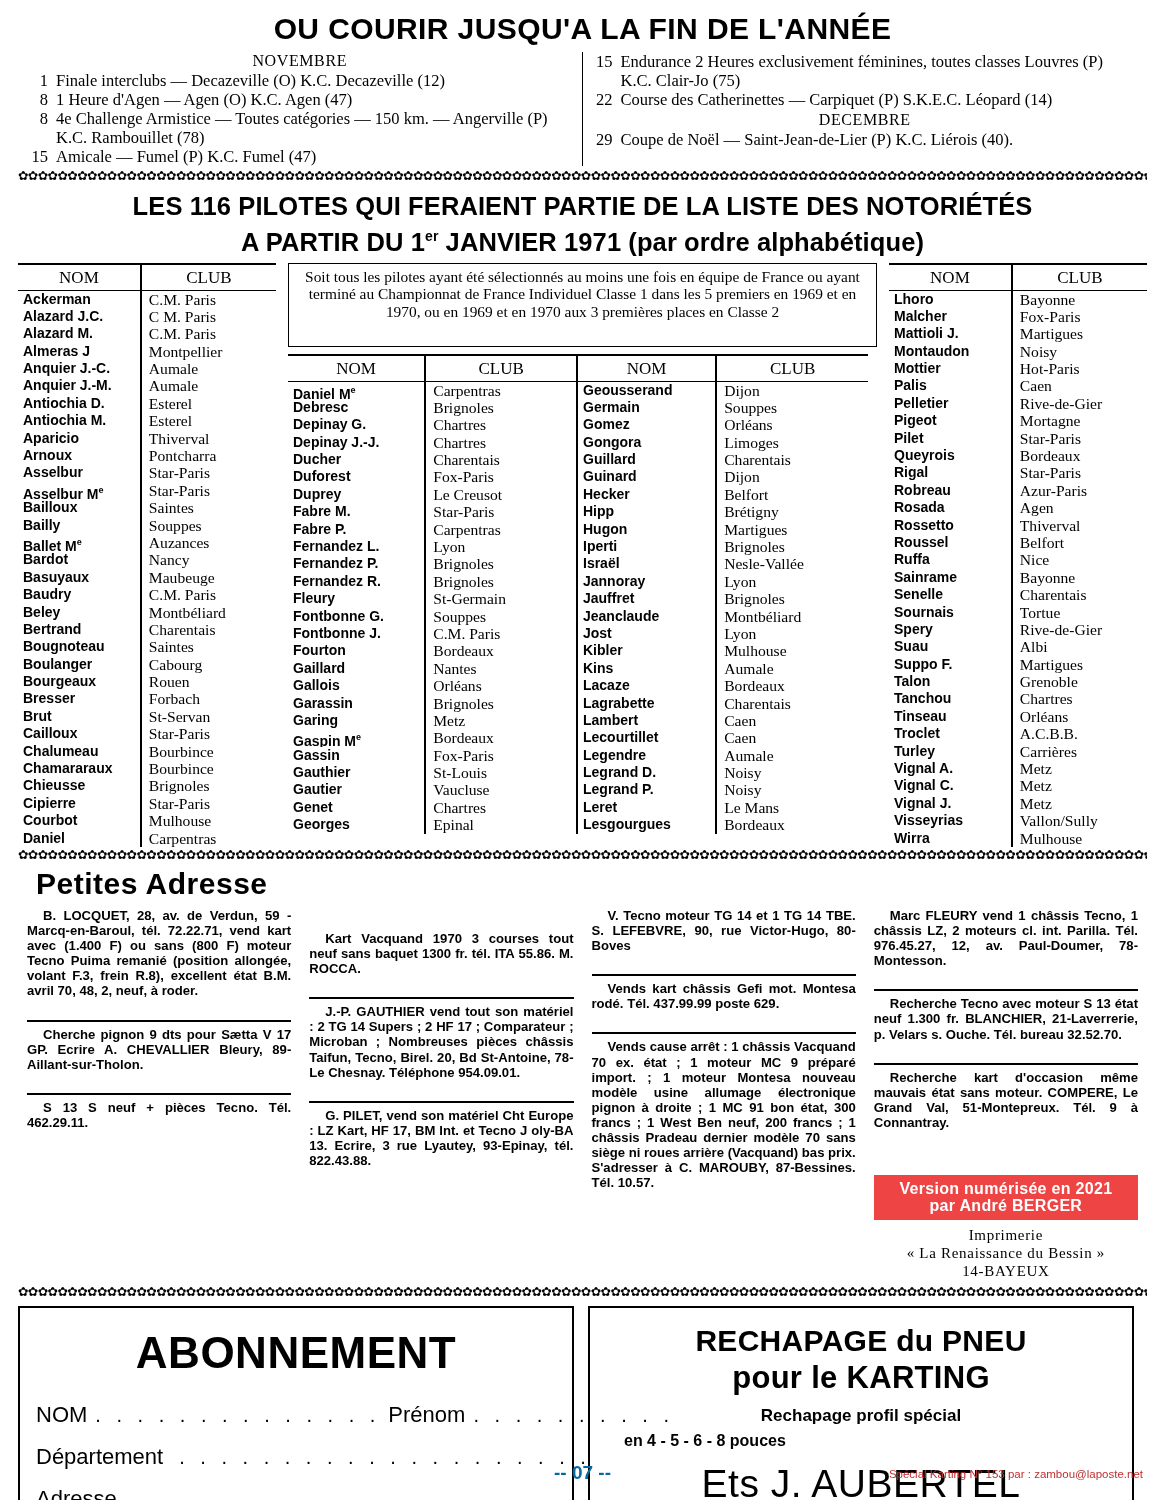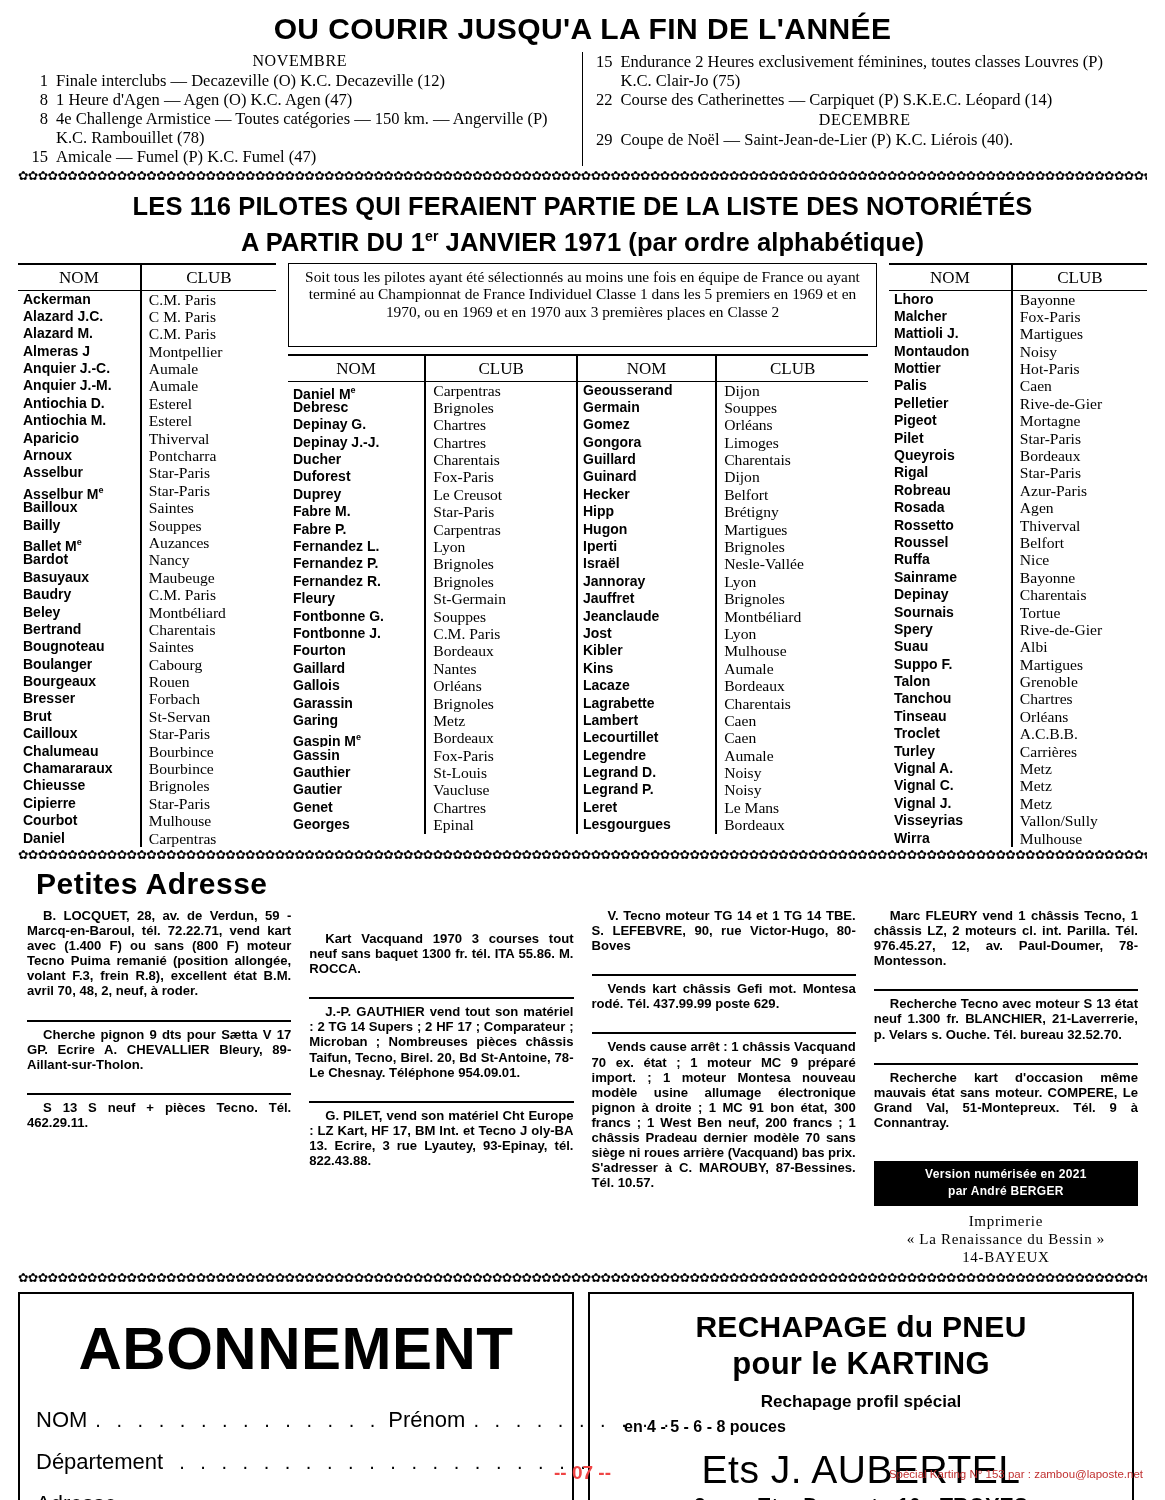--- a/index.html
+++ b/index.html
@@ -130,48 +130,48 @@
     font-size:13.1px;
     line-height:15.1px;
     text-align:justify;
     text-indent:16px;
     padding:5px 0 21px;
   }
   .ad-sep { border-top:2.4px solid #000; }
   .ad-pad-top { padding-top:28px; }
 
   .stamp {
-    background:#000000; color:#fff;
+    background:#ef4444; color:#fff;
     font-family:"Liberation Sans", sans-serif;
     font-weight:bold;
     text-align:center;
-    font-size:12px;
+    font-size:16px;
     line-height:17px;
     padding:5px 4px 6px;
-    margin-top:10px;
+    margin-top:24px;
     letter-spacing:0.3px;
   }
   .imprimerie {
     text-align:center;
     font-size:15px;
     line-height:18px;
     margin-top:6px;
     letter-spacing:0.7px;
   }
 
   
   .bottom { display:flex; gap:14px; margin-top:6px; }
   .bbox { border:2.2px solid #000; padding:10px 16px; }
   .bbox.left { width:556px; height:282px; }
   .bbox.right { width:546px; height:282px; }
 
   .abo-title {
     font-family:"Liberation Sans", sans-serif;
     font-weight:bold;
-    font-size:60px;
+    font-size:44px;
     text-align:center;
     letter-spacing:0.5px;
     margin:10px 0 24px;
   }
   .field {
     font-family:"Liberation Sans", sans-serif;
     font-size:22px;
     margin-bottom:16px;
     display:flex;
     align-items:baseline;
@@ -217,21 +217,21 @@
     font-family:"Liberation Sans", sans-serif;
     font-size:21px; text-align:center;
   }
 
   
   .footer { position:absolute; left:0; right:0; bottom:8px; height:34px; }
   .pagenum {
     position:absolute; left:0; right:0; top:4px;
     text-align:center;
     font-family:"Liberation Sans", sans-serif; font-weight:bold;
-    font-size:19px; color:#ef4444;
+    font-size:19px; color:#0369a1;
   }
   .credit {
     position:absolute; right:22px; top:10px;
     font-family:"Liberation Sans", sans-serif;
     font-size:11.5px; color:#c03030;
   }
 </style>
 </head>
 <body>
 
@@ -731,21 +731,21 @@
             </div>
             <div class="row">
               <div class="nm">Ruffa</div>
               <div class="cb">Nice</div>
             </div>
             <div class="row">
               <div class="nm">Sainrame</div>
               <div class="cb">Bayonne</div>
             </div>
             <div class="row">
-              <div class="nm">Depinay</div>
+              <div class="nm">Senelle</div>
               <div class="cb">Charentais</div>
             </div>
             <div class="row">
               <div class="nm">Sournais</div>
               <div class="cb">Tortue</div>
             </div>
             <div class="row">
               <div class="nm">Spery</div>
               <div class="cb">Rive-de-Gier</div>
             </div>

